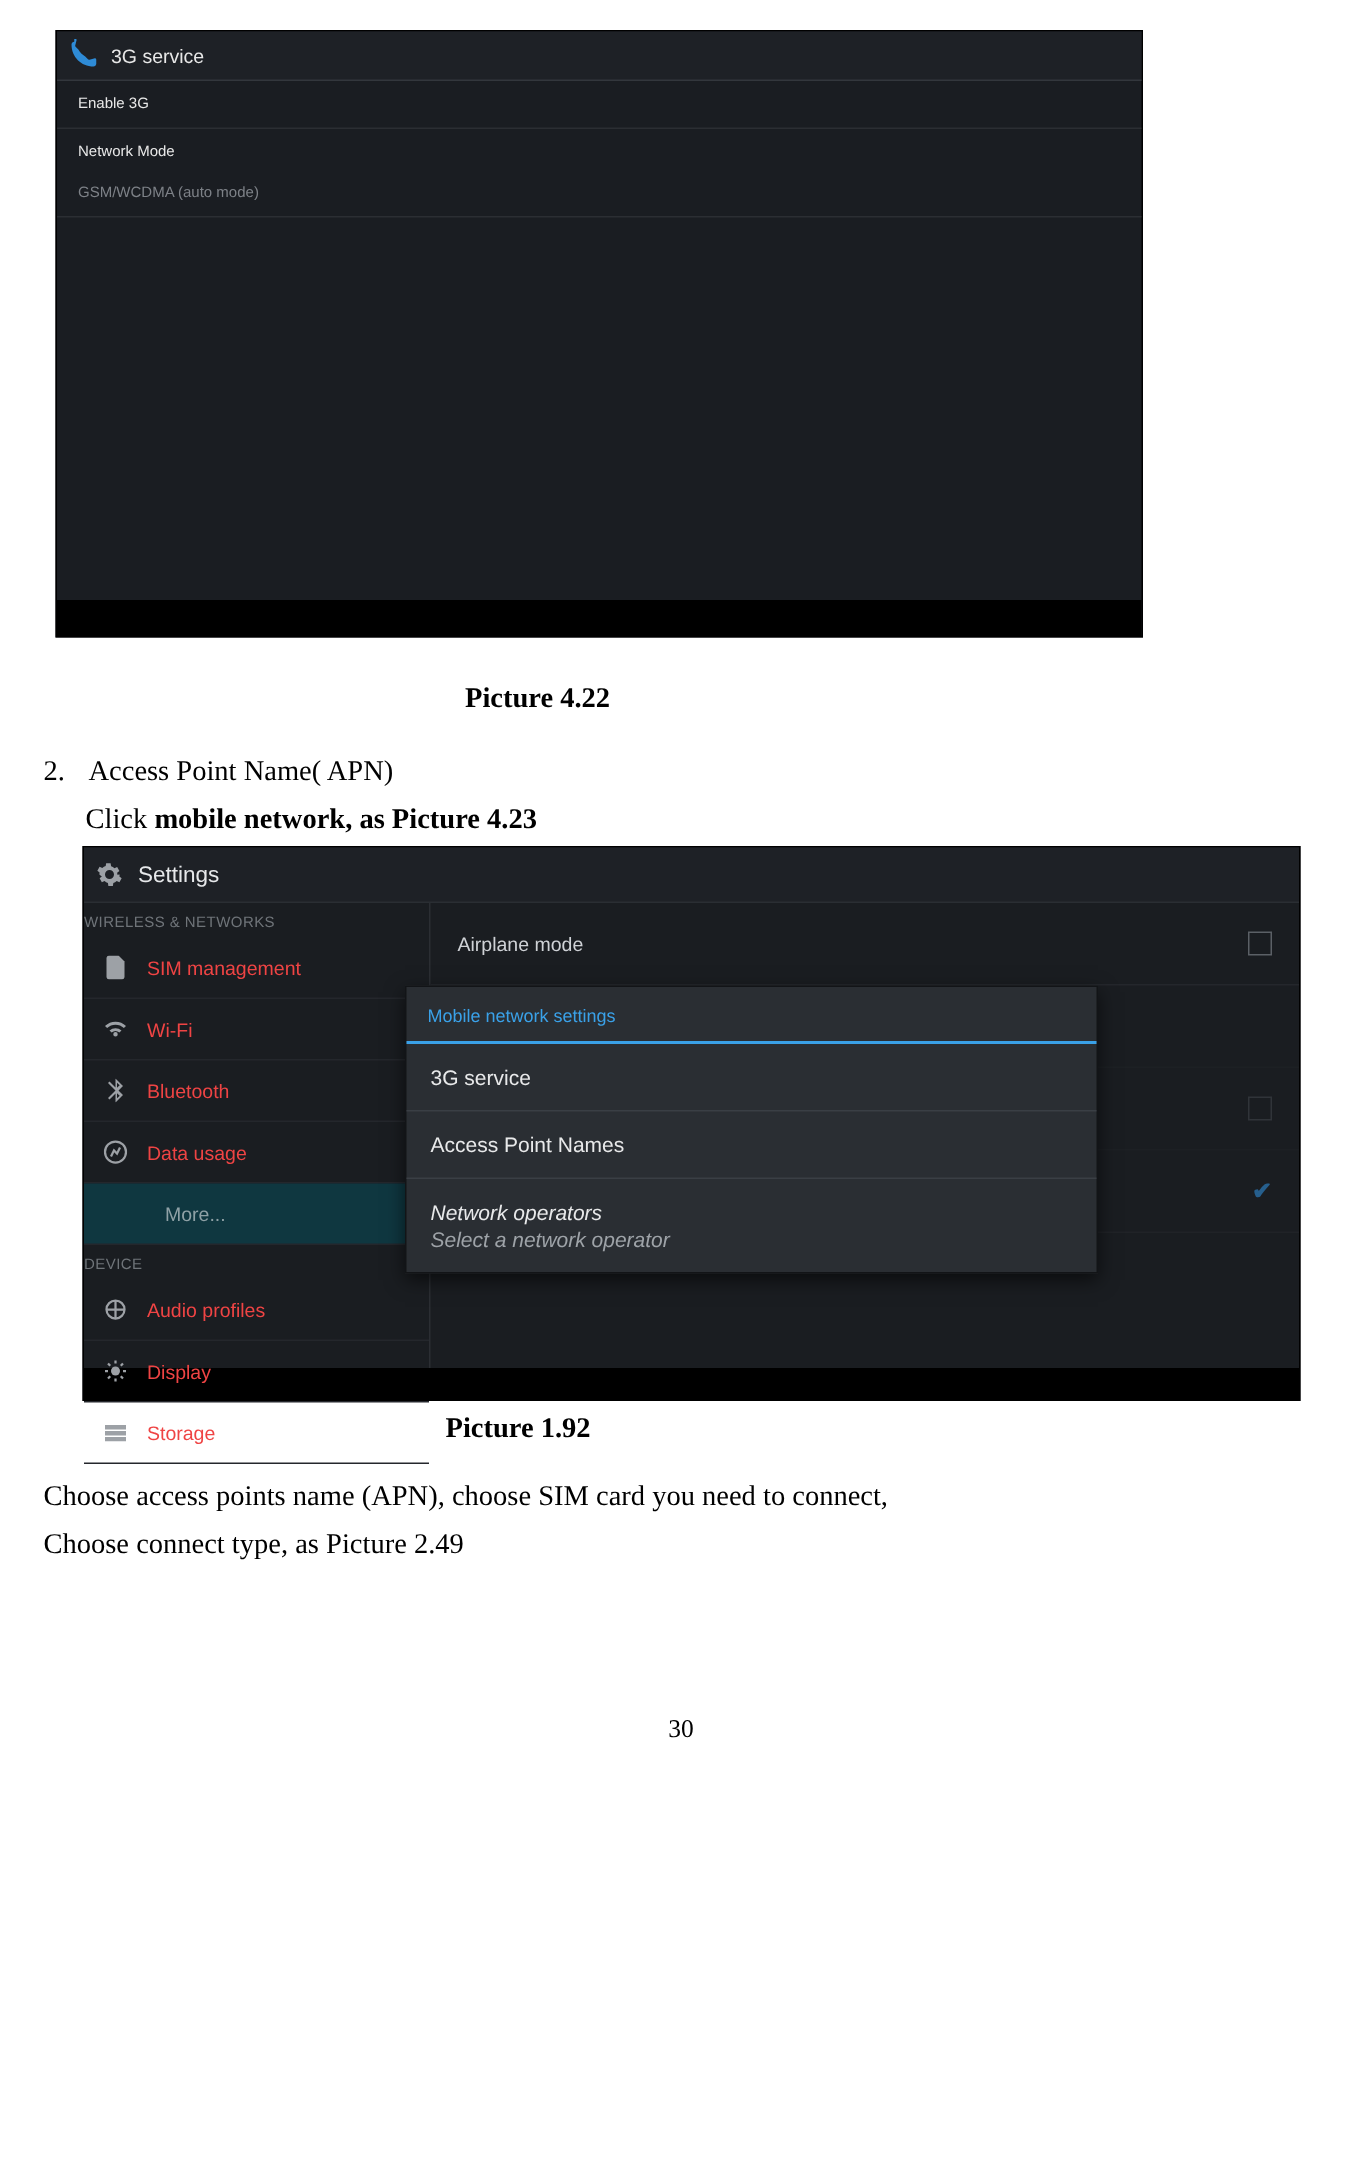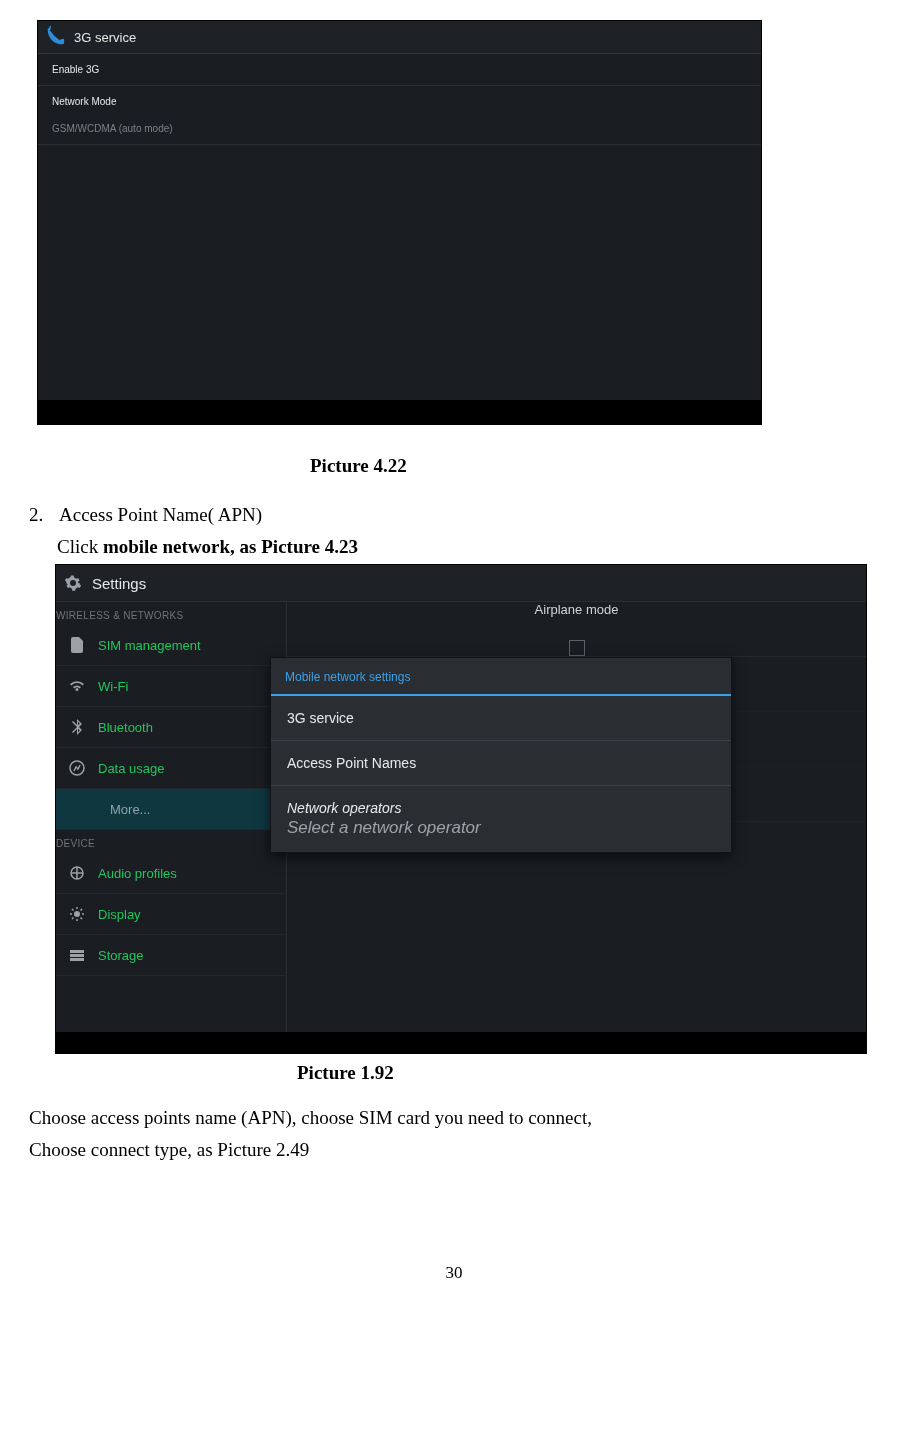--- a/index.html
+++ b/index.html
@@ -48,48 +48,47 @@
 
   
   .caption { font-weight: bold; text-align: left; padding-left: 285px; margin: 30px 0 24px 0; }
   .caption2 { font-weight: bold; text-align: left; padding-left: 272px; margin: 2px 0 20px 0; }
 
   .para { margin: 4px 0 4px 4px; line-height: 1.45; }
   .para-ind { margin-left: 32px; }
   .list-num { display:inline-block; width: 30px; }
 
   
-  .ss2 { height: 490px; width: 812px; margin-left: 30px; }
+  .ss2 { height: 370px; width: 812px; margin-left: 30px; }
   .ss2-header {
     height: 36px;
     background: #1e2126;
     border-bottom: 1px solid #2a2e33;
     display: flex;
     align-items: center;
     padding-left: 8px;
   }
   .ss2-gear { width: 18px; height: 18px; margin-right: 10px; }
   .ss2-title { color: #e6e8ea; font-size: 15px; }
   .ss2-body { display: flex; height: calc(100% - 36px - 22px); background:#1a1d21; }
   .ss2-left { width: 230px; border-right: 1px solid #2b2e33; }
   .ss2-right { flex: 1; position: relative; }
   .ss2-section { color: #6f7479; font-size: 10px; padding: 8px 10px 4px 0; letter-spacing: .3px; }
   .ss2-item {
     display: flex; align-items: center; height: 40px;
-    padding-left: 10px; color: #22c55e; font-size: 13px;
+    padding-left: 10px; color: #ef4444; font-size: 13px;
     border-bottom: 1px solid #24272c;
   }
   .ss2-item .icn { width: 22px; height: 18px; margin-right: 10px; display:flex; align-items:center; justify-content:center; color:#9da1a6; }
   .ss2-item.selected { background: #0f3740; color: #8fa1a6; padding-left: 36px; }
   .ss2-item.selected .txt { padding-left: 18px; }
   .ss2-right-row {
     height: 54px; padding: 0 18px 0 18px; display:flex; align-items:center;
     border-bottom: 1px solid #24272c; color:#cfd2d6; font-size:13px;
     justify-content: space-between;
-    flex-direction: column;
   }
   .chk { width: 14px; height: 14px; border: 1px solid #5b6066; }
   .tick { color:#2e8bd6; font-size:16px; font-weight:bold; }
   .ss2-bottom { background:#000; height:22px; }
   
   .dialog {
     position: absolute;
     left: 214px; top: 92px;
     width: 460px;
     background: #2a2e33;
@@ -99,21 +98,21 @@
   }
   .dialog-title {
     color: #3aa1e8; font-size: 12px; padding: 12px 14px 10px 14px;
     border-bottom: 2px solid #3aa1e8;
   }
   .dialog-item {
     padding: 14px 16px; font-size: 14px; color: #e8e9ea;
     border-bottom: 1px solid #3a3f45;
   }
   .dialog-item:last-child { border-bottom: none; font-style: italic; }
-  .dialog-item .dsub { color: #9ea3a8; font-size: 17px; margin-top: 2px; }
+  .dialog-item .dsub { color: #9ea3a8; font-size: 14px; margin-top: 2px; }
 
   .page-num { text-align:center; font-size: 17px; margin-top: 100px; }
   b { font-weight: bold; }
 </style>
 </head>
 <body>
 
 <div class="screenshot ss1">
   <div class="ss1-header">
     <span class="phone-icon">

